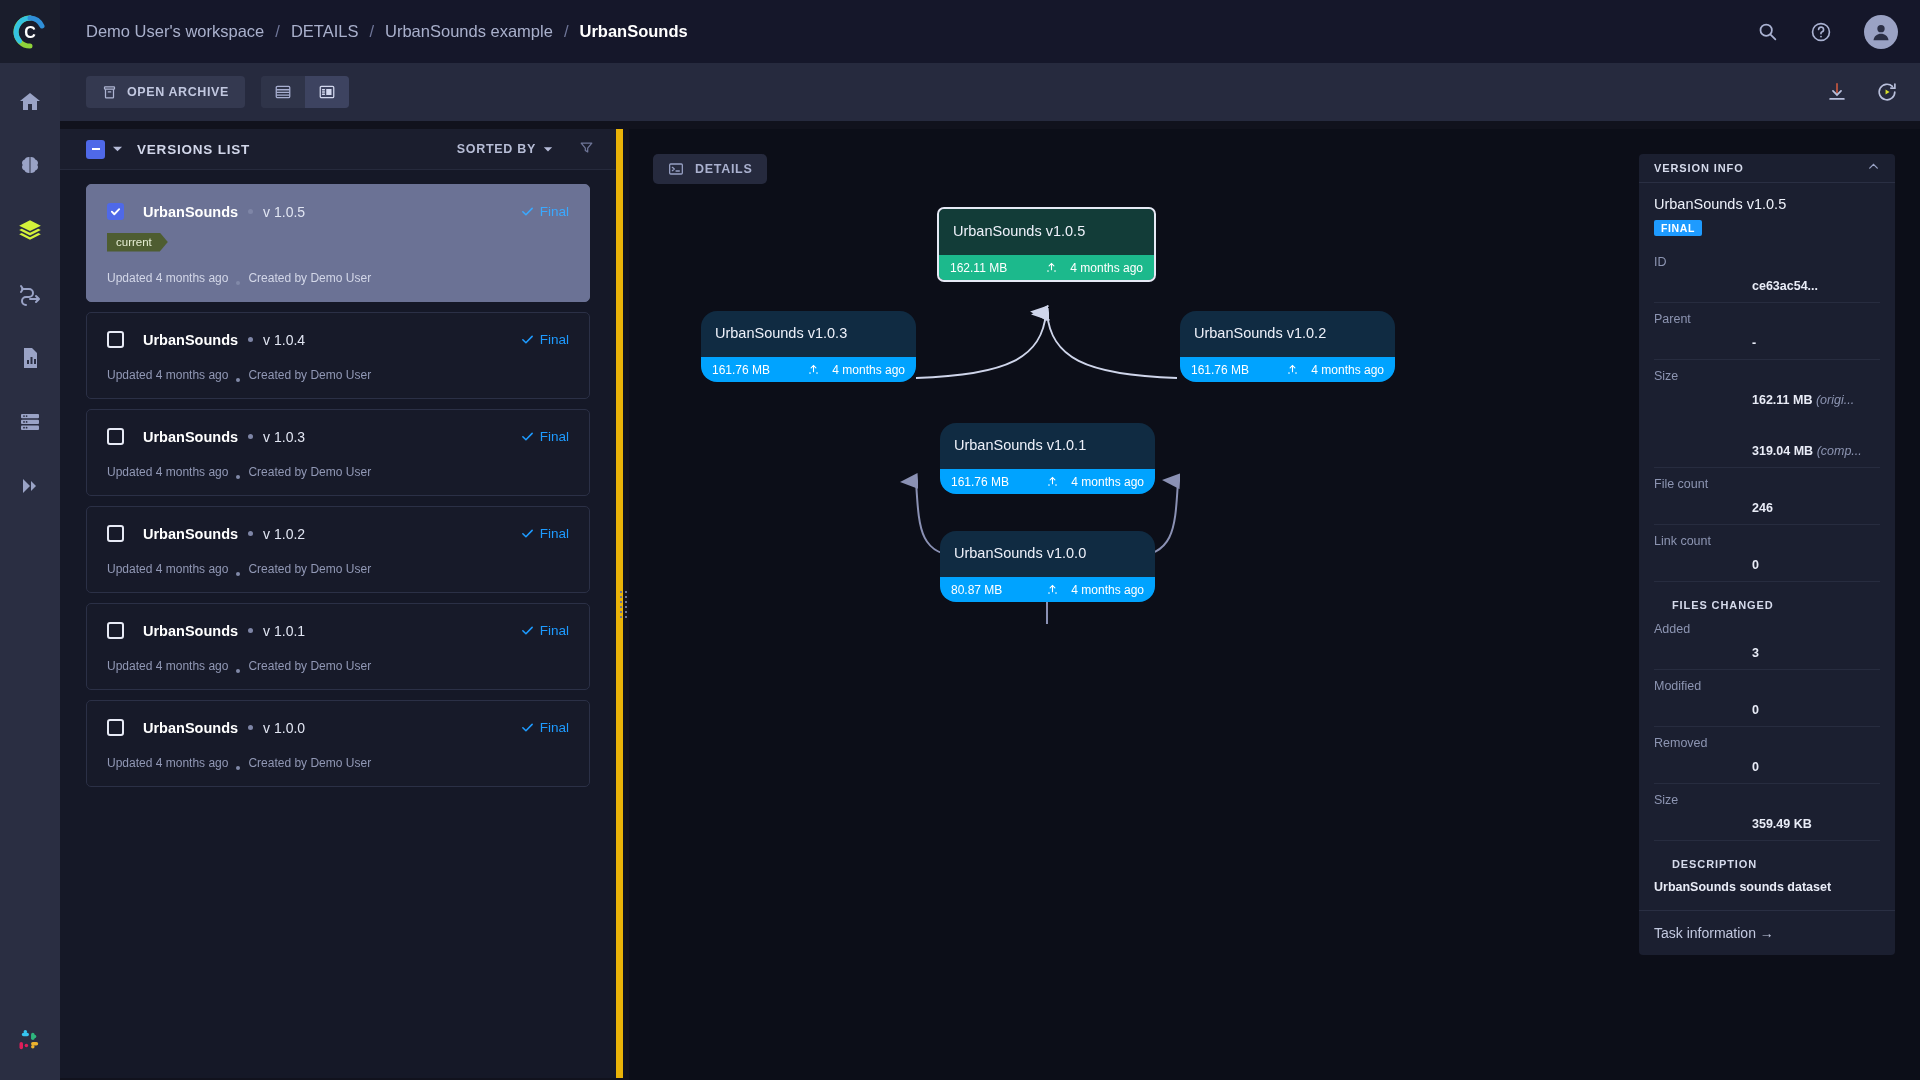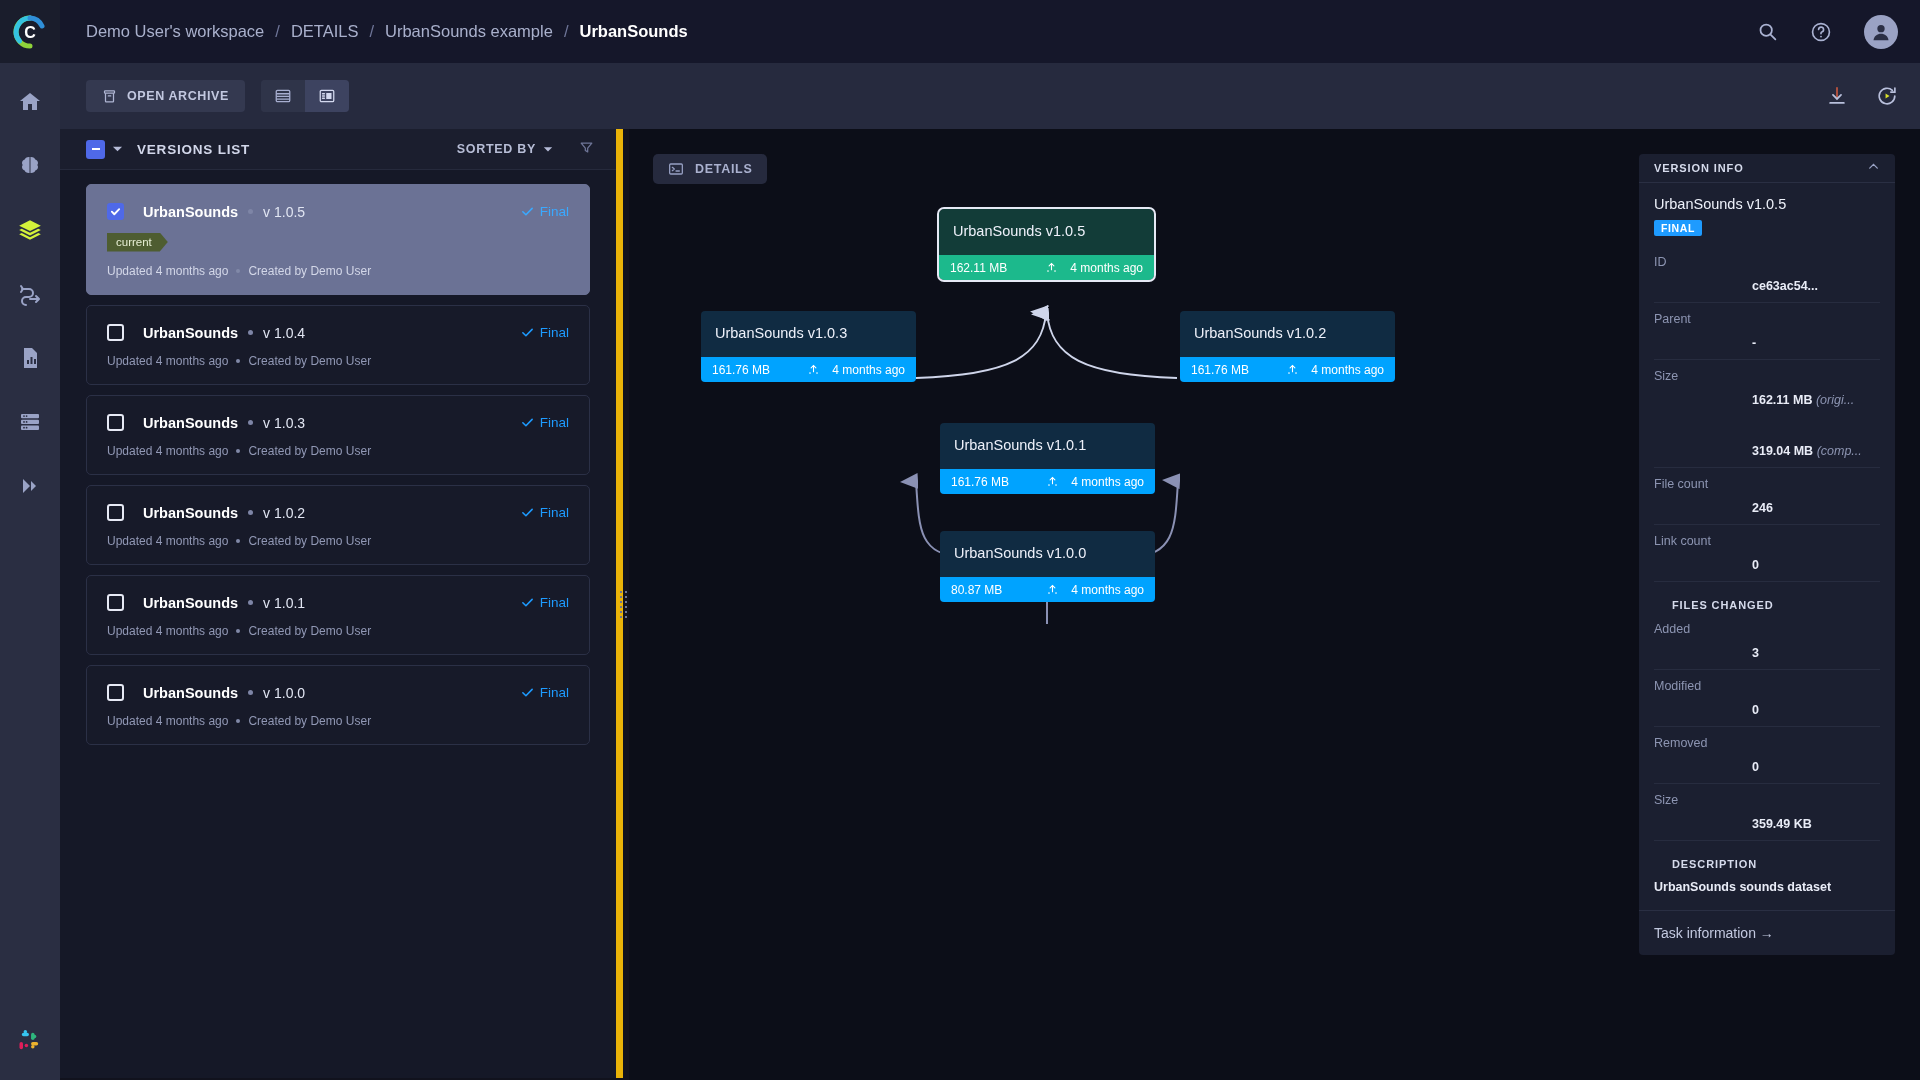--- a/index.html
+++ b/index.html
@@ -41,21 +41,21 @@
   .crumb-sep { color: #6f7699; }
   .header-right { margin-left: auto; display: flex; align-items: center; gap: 32px; }
   .hicon { cursor: pointer; display: flex; align-items: center; }
   .avatar {
     width: 34px; height: 34px; border-radius: 50%; background: #9aa2c4;
     display: flex; align-items: center; justify-content: center; cursor: pointer;
   }
 
   
   .toolbar {
-    position: absolute; left: 60px; top: 63px; width: 1860px; height: 66px;
+    position: absolute; left: 60px; top: 63px; width: 1860px; height: 58px;
     background: #262a3e;
     display: flex; align-items: center; padding: 0 22px 0 26px;
   }
   .btn-archive {
     display: flex; align-items: center; gap: 10px;
     background: #343950; border: none; border-radius: 4px;
     height: 32px; padding: 0 16px; cursor: pointer;
     color: #c2c8e0; font-size: 12.5px; font-weight: bold; letter-spacing: .6px;
     font-family: "Liberation Sans", sans-serif;
   }
@@ -111,21 +111,21 @@
     display: flex; align-items: center; gap: 6px;
   }
   .vcard.selected .vfinal { color: #3aa9ff; }
   .tagwrap { margin-top: 12px; height: 19px; }
   .tag-current {
     display: inline-flex; align-items: center; height: 19px; padding: 0 9px;
     background: #4e5d31; color: #e7efd4; font-size: 11.5px;
     clip-path: polygon(0 0, calc(100% - 8px) 0, 100% 50%, calc(100% - 8px) 100%, 0 100%);
     padding-right: 16px;
   }
-  .vmeta { margin-top: 13px; font-size: 12px; color: #9198b5; display: flex; align-items: center; }
+  .vmeta { margin-top: 20px; font-size: 12px; color: #9198b5; display: flex; align-items: flex-end; }
   .vcard.selected .vmeta { color: #d3d7e8; }
   .vmeta .vdot { margin: 0 8px; background: #8189a8; width: 4px; height: 4px; }
 
   
   .splitter {
     position: absolute; left: 617px; top: 129px; width: 12px; height: 951px; z-index: 12;
     display: flex; align-items: center; justify-content: center; cursor: col-resize;
   }
   .grip { width: 7px; height: 34px; display: grid; grid-template-columns: 2px 2px;
           gap: 3px 3px; align-content: center; justify-content: center; }
@@ -137,21 +137,21 @@
     background: #0c0e18; overflow: hidden;
   }
   .btn-details {
     position: absolute; left: 24px; top: 25px;
     display: flex; align-items: center; gap: 11px;
     background: #262a3e; border: none; border-radius: 5px;
     height: 30px; padding: 0 15px; cursor: pointer;
     color: #aab1cf; font-size: 12.5px; font-weight: bold; letter-spacing: .7px;
     font-family: "Liberation Sans", sans-serif;
   }
-  .gnode { position: absolute; width: 215px; border-radius: 4px; overflow: hidden; cursor: pointer; }
+  .gnode { position: absolute; width: 215px; border-radius: 16px; overflow: hidden; cursor: pointer; }
   .gnode .gtop { padding: 14px 14px 16px 14px; font-size: 14.5px; color: #eef1fa; }
   .gnode .gbot {
     height: 25px; display: flex; align-items: center; padding: 0 11px;
     font-size: 12px; color: #ffffff;
   }
   .gnode .gsize { font-weight: normal; }
   .gnode .gtime { margin-left: auto; display: flex; align-items: center; gap: 12px; }
   .gnode.blue .gtop { background: #102b42; }
   .gnode.blue .gbot { background: #00a3ff; }
   .gnode.green { outline: 2px solid #e6e9f5; outline-offset: 0; border-radius: 5px; }

